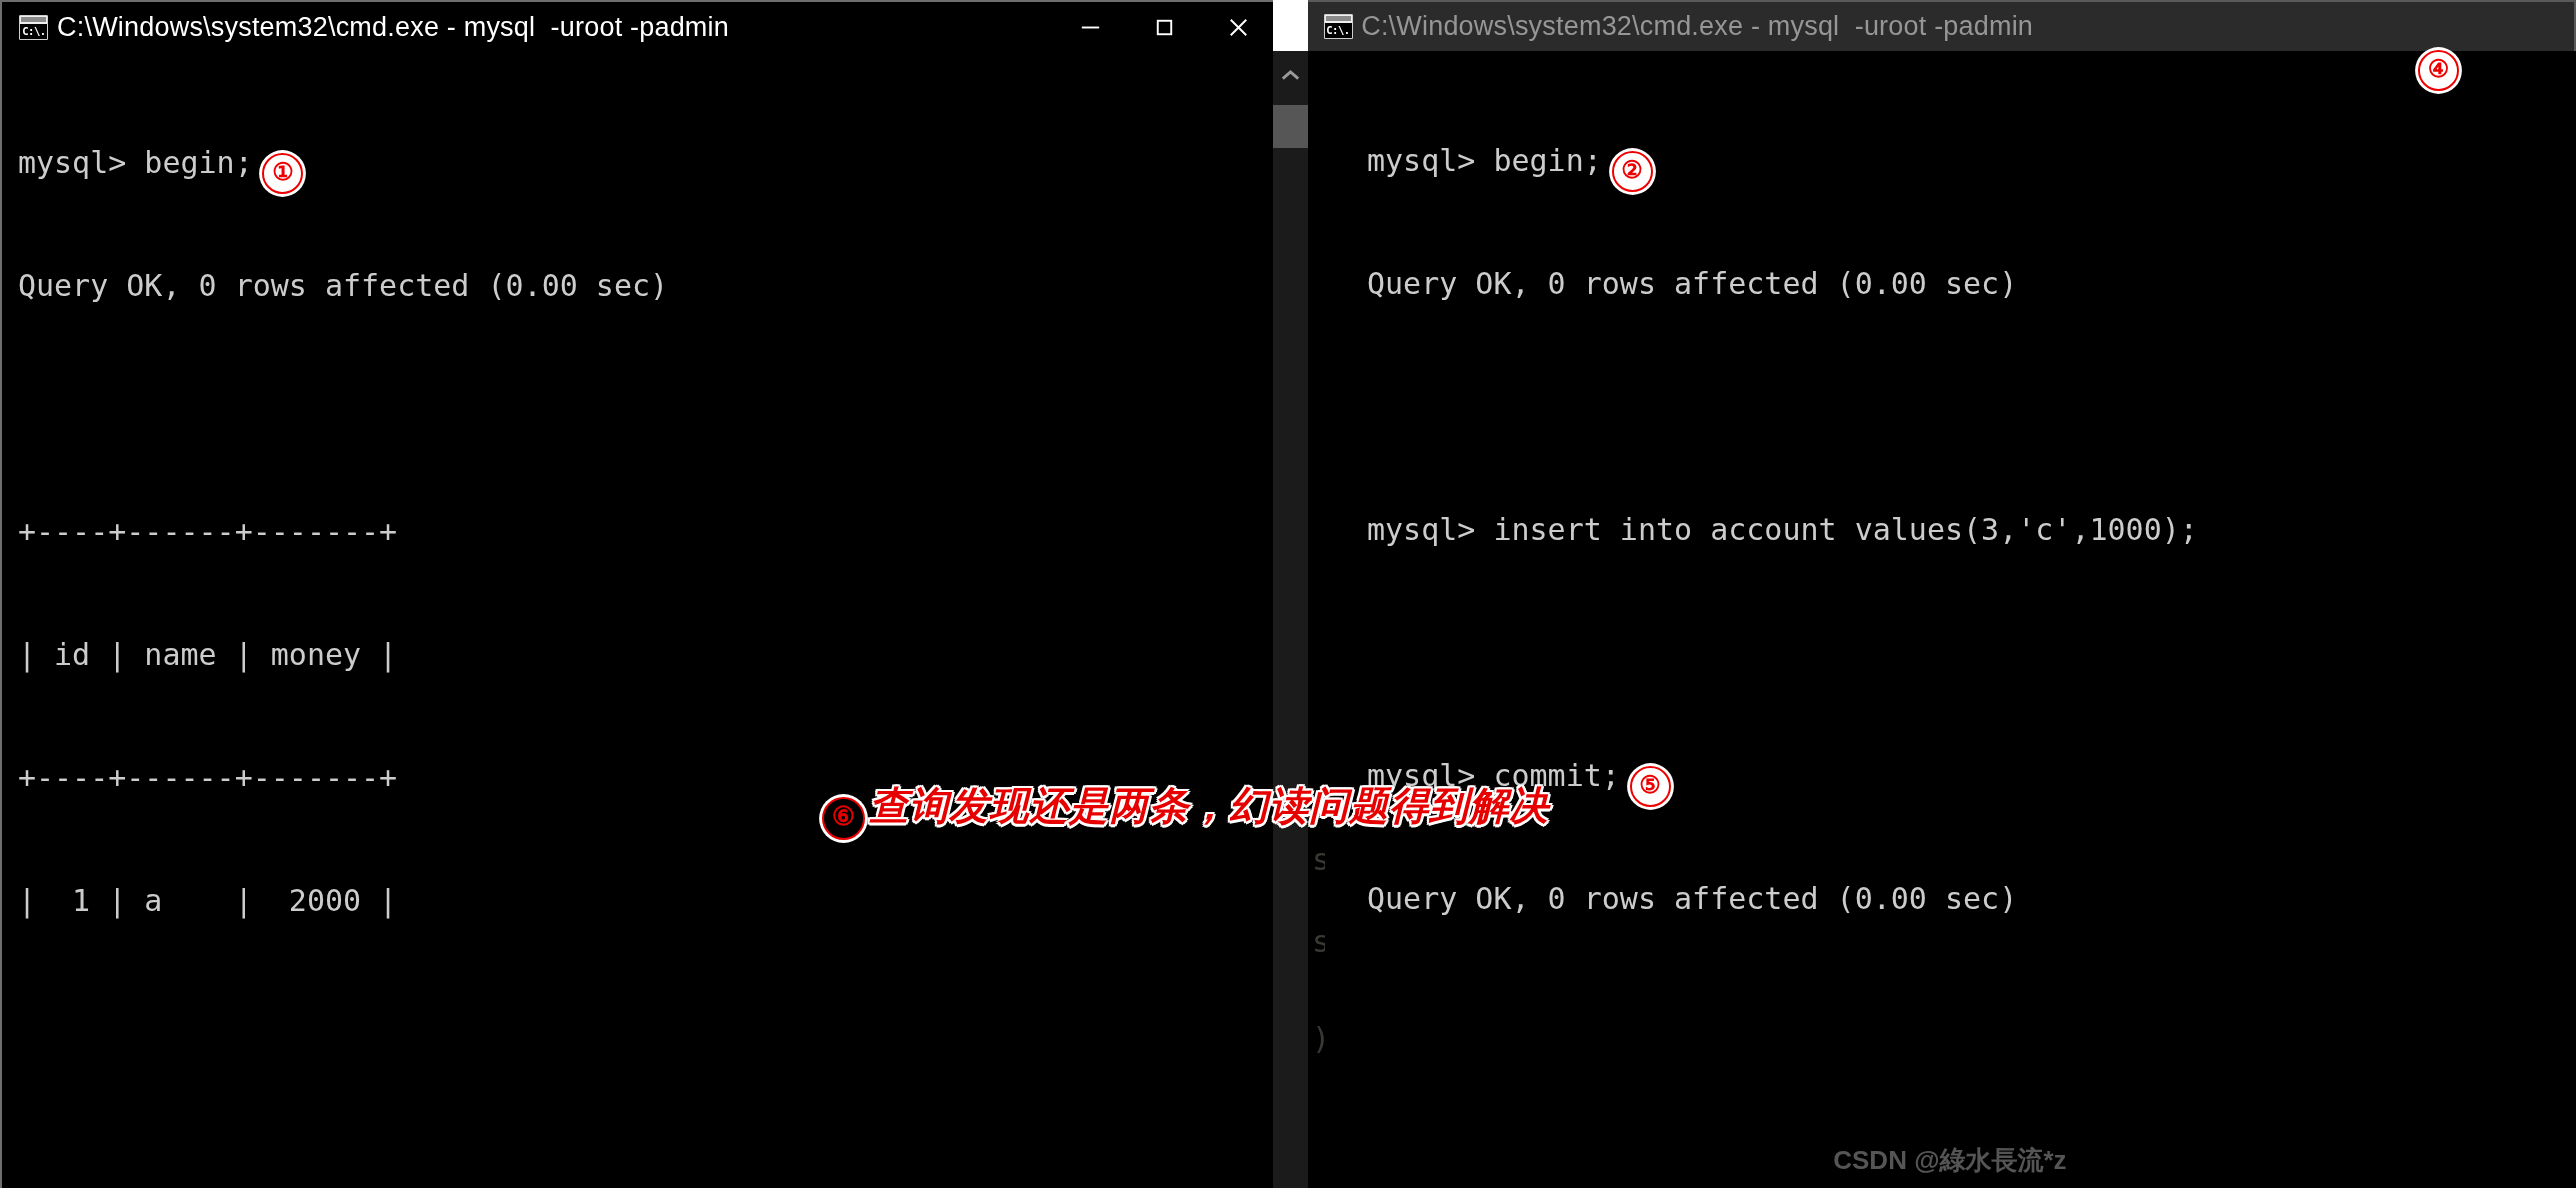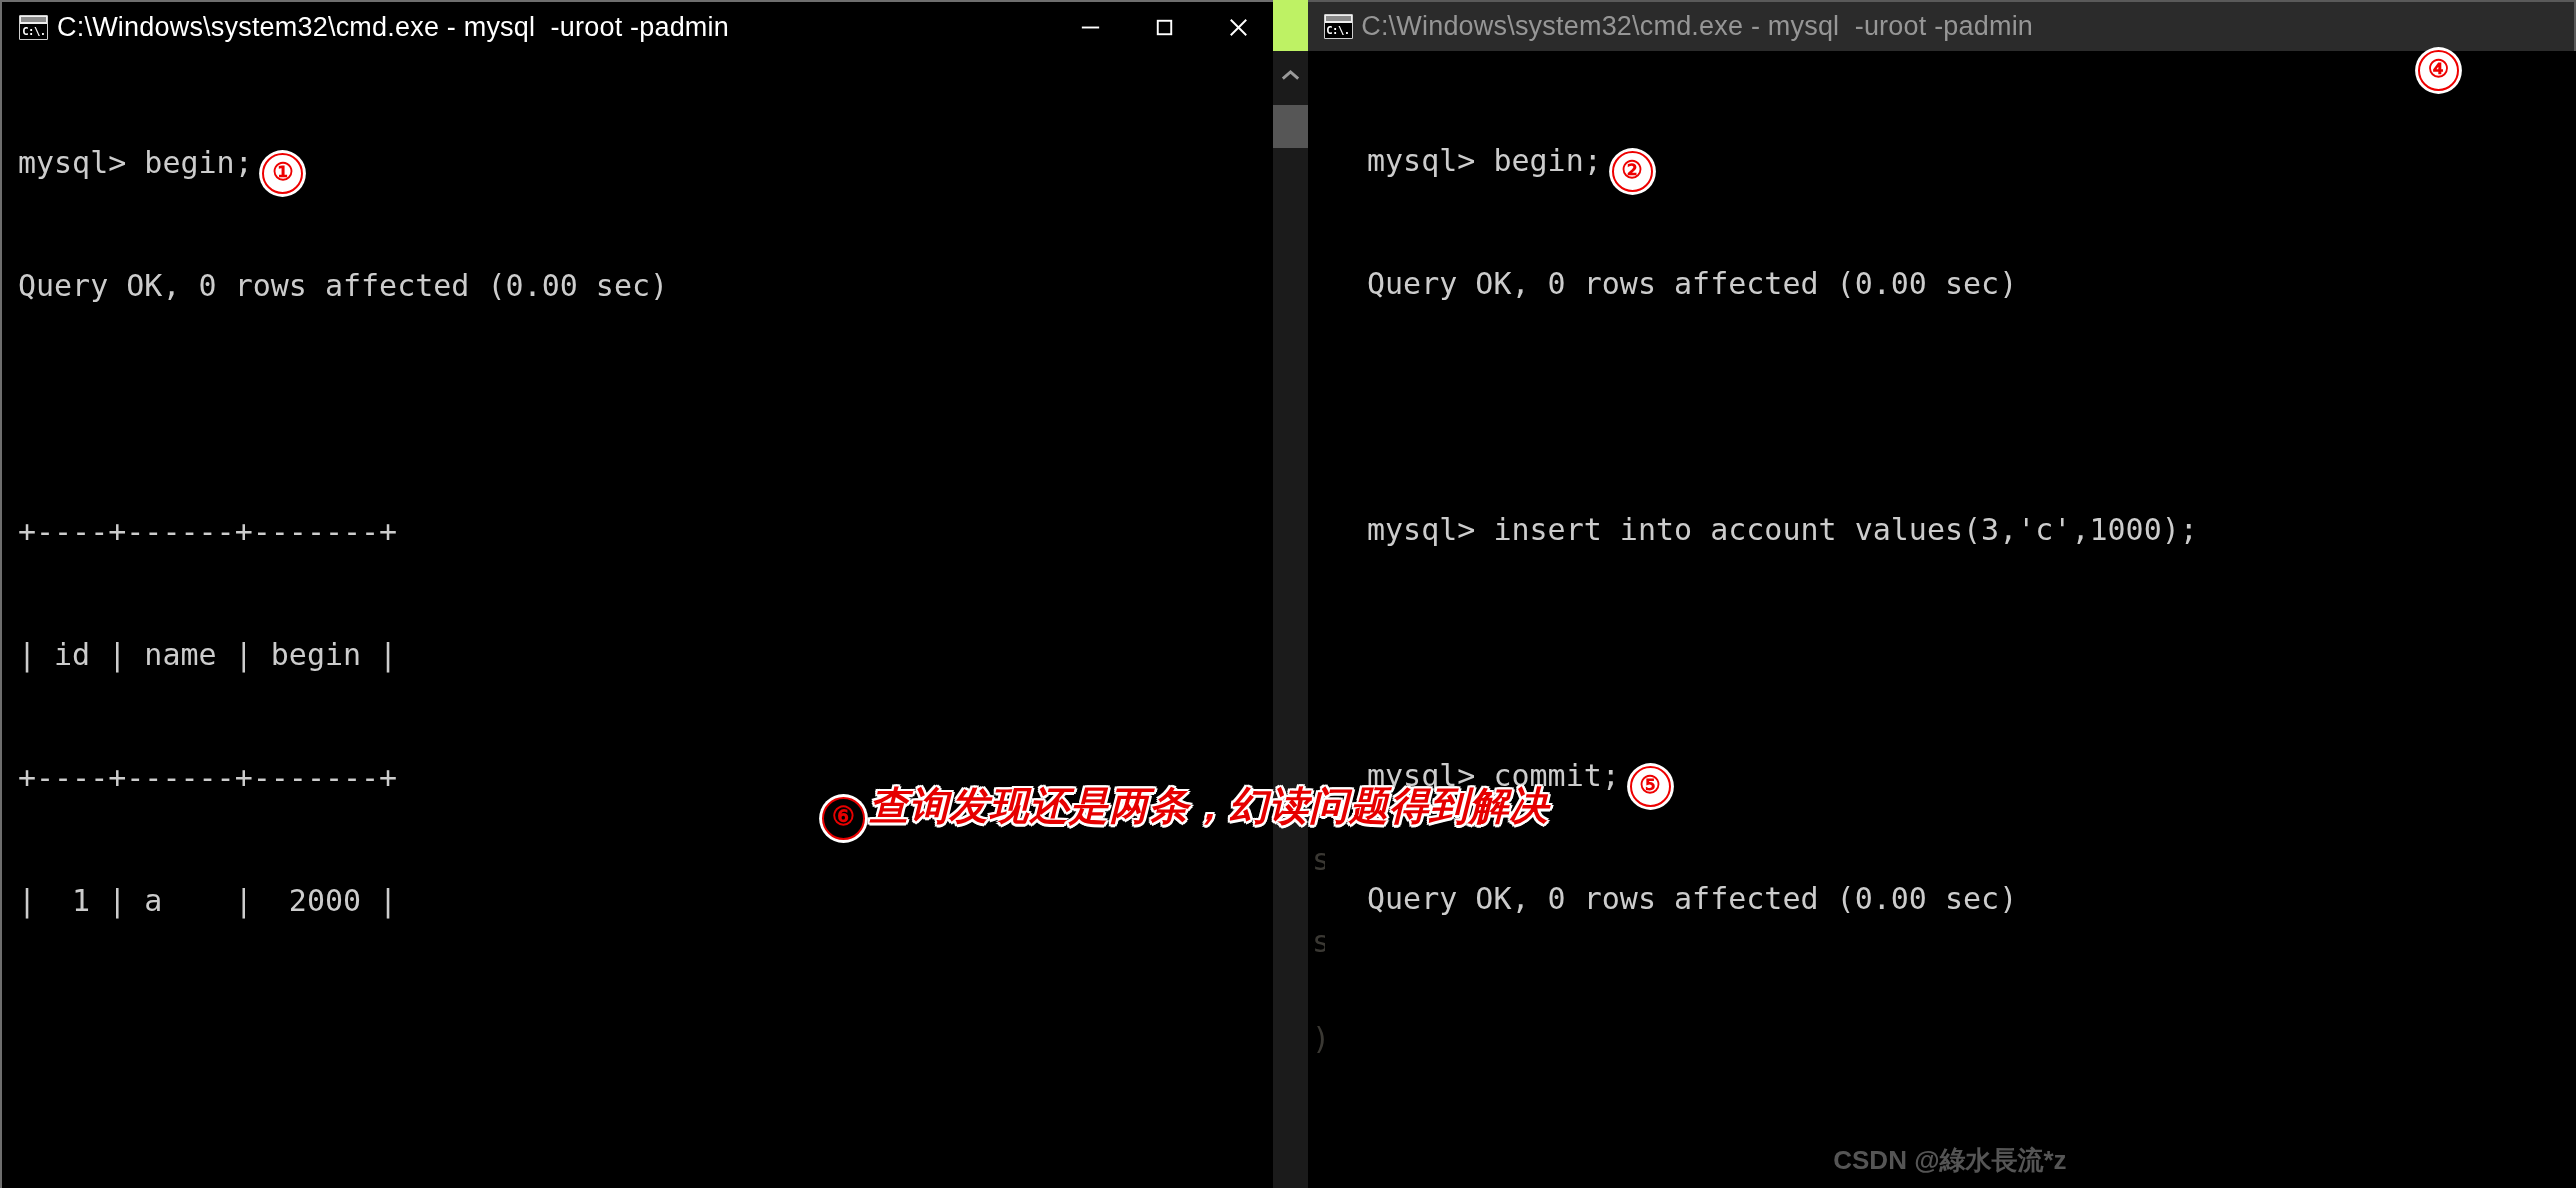--- a/index.html
+++ b/index.html
@@ -11,21 +11,21 @@
     width: 2576px;
     height: 1188px;
     overflow: hidden;
     font-family: "DejaVu Sans Mono", monospace;
   }
 
   #screen {
     position: relative;
     width: 2084px;
     height: 1188px;
-    background: #bef264;
+    background: #ffffff;
   }
 
   
   .win {
     position: absolute;
     background: #000000;
     overflow: hidden;
   }
   #win-left {
     left: 0;
@@ -291,21 +291,21 @@
           </svg>
         </div>
       </div>
     </div>
 
     <div class="term" id="term-left">
       <div class="line"><span>mysql&gt; begin;</span><span class="circnum">①</span></div>
       <div class="line"><span>Query OK, 0 rows affected (0.00 sec)</span></div>
       <div class="blank"></div>
       <div class="line"><span>+----+------+-------+</span></div>
-      <div class="line"><span>| id | name | begin |</span></div>
+      <div class="line"><span>| id | name | money |</span></div>
       <div class="line"><span>+----+------+-------+</span></div>
       <div class="line"><span>|  1 | a    |  2000 |</span></div>
       
       
       
       
       
       
       
       

